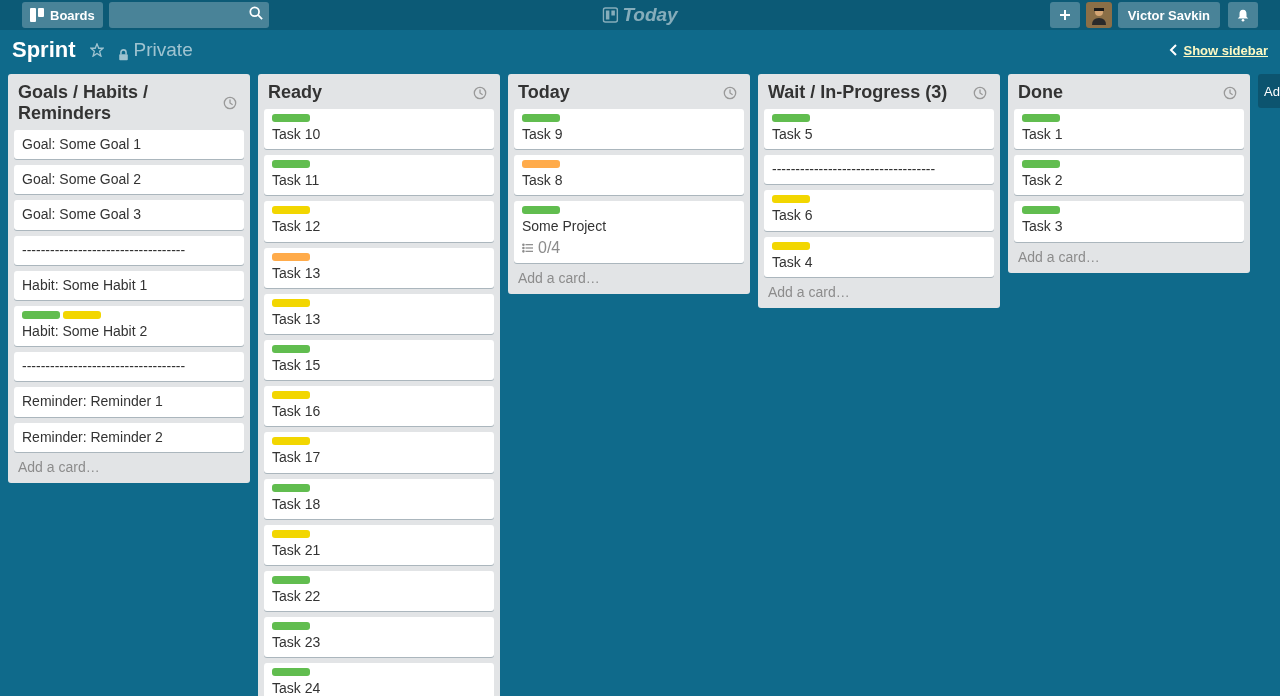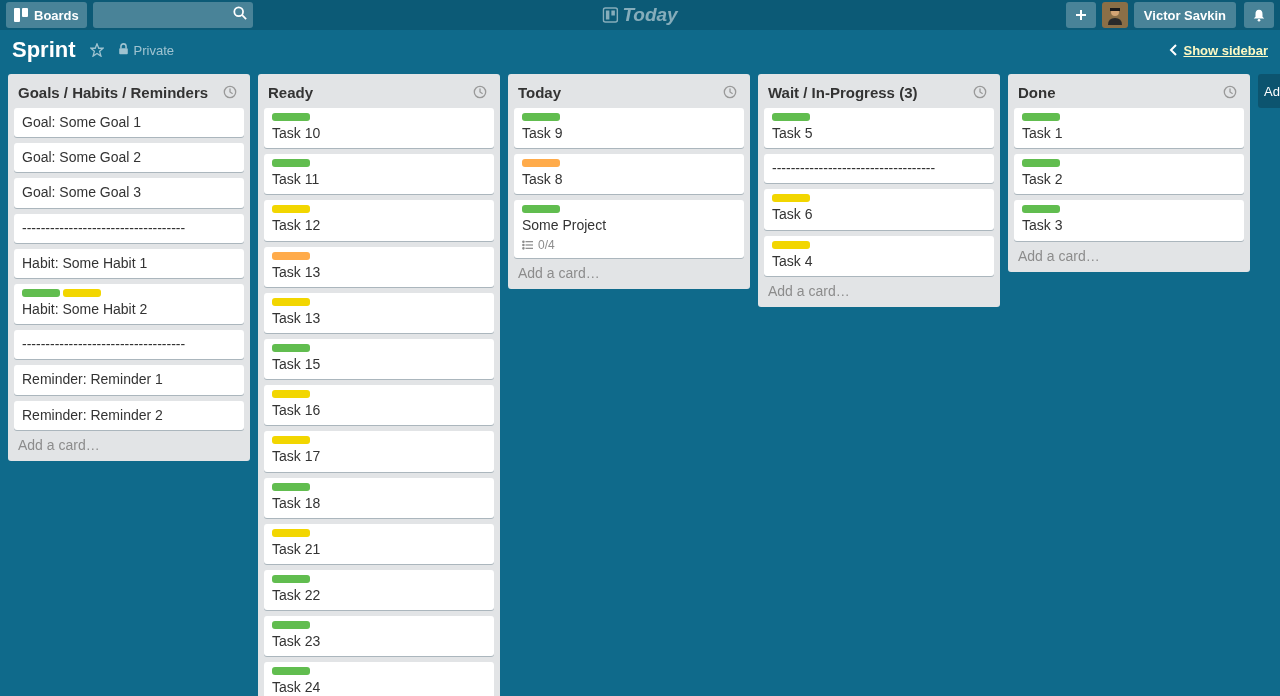--- a/index.html
+++ b/index.html
@@ -1,51 +1,51 @@
 <!DOCTYPE html>
 <html><head>
 <meta charset="utf-8">
 <style>
 * { margin:0; padding:0; box-sizing:border-box; font-family:-apple-system,BlinkMacSystemFont,"Segoe UI",Helvetica,Arial,sans-serif; }
 body { background:#0f6a8b; width:1280px; height:696px; overflow:hidden; color:#fff; }
 
 
-.header { height:30px; background:rgba(0,0,0,0.15); display:flex; align-items:center; padding:0 4px; }
+.header { height:30px; background:rgba(0,0,0,0.15); display:flex; align-items:center; padding:0 20px; }
 .hdr-btn { height:26px; background:rgba(255,255,255,0.25); border:none; color:#fff; border-radius:3px; margin:0 2px; display:flex; align-items:center; justify-content:center; cursor:pointer; font-size:13px; font-weight:600; }
 .boards-btn { padding:0 8px; gap:6px; }
 .search-box { width:160px; height:26px; background:rgba(255,255,255,0.25); border:none; border-radius:3px; margin-left:4px; color:#fff; padding:0 26px 0 8px; font-size:13px; position:relative; }
 .search-wrap { position:relative; }
 .search-icon { position:absolute; right:6px; top:4px; color:#fff; font-size:14px; pointer-events:none; }
 .logo { position:absolute; left:50%; transform:translateX(-50%); display:flex; align-items:center; gap:4px; color:rgba(255,255,255,0.5); font-family:cursive; font-size:19px; font-weight:700; font-style:italic; }
 .hdr-right { margin-left:auto; display:flex; align-items:center; gap:4px; }
 .hdr-icon-btn { width:30px; height:26px; }
 .avatar { width:26px; height:26px; background:#8b6f47; border-radius:3px; display:flex; align-items:center; justify-content:center; font-size:10px; }
 .user-btn { padding:0 10px; }
 
 
 .board-header { height:40px; display:flex; align-items:center; padding:0 12px; gap:14px; }
 .board-name { font-size:22px; font-weight:700; }
-.star-btn,.priv-btn { background:none; border:none; color:rgba(255,255,255,0.6); cursor:pointer; display:flex; align-items:flex-start; gap:5px; font-size:13px; }
+.star-btn,.priv-btn { background:none; border:none; color:rgba(255,255,255,0.6); cursor:pointer; display:flex; align-items:flex-end; gap:5px; font-size:19px; }
 .show-sidebar { margin-left:auto; color:#fef9c3; text-decoration:underline; font-size:13px; cursor:pointer; display:flex; align-items:center; gap:4px; font-weight:600; }
 
 
 .board-canvas { padding:4px 8px; display:flex; align-items:flex-start; gap:8px; overflow-x:hidden; }
 .list { width:242px; background:#e2e4e6; border-radius:3px; display:flex; flex-direction:column; padding:6px; flex-shrink:0; }
 .list-header { display:flex; align-items:center; padding:2px 4px 6px; }
-.list-title { font-size:15px; font-weight:700; color:#333; flex:1; }
+.list-title { font-size:18px; font-weight:700; color:#333; flex:1; }
 .list-menu { width:20px; height:20px; color:#999; cursor:pointer; display:flex; align-items:center; justify-content:center; }
 .cards { display:flex; flex-direction:column; gap:6px; }
 .card { background:#fff; border-radius:3px; padding:5px 8px 6px; box-shadow:0 1px 0 rgba(9,45,66,0.25); cursor:pointer; font-size:14px; color:#333; }
 .labels { display:flex; gap:3px; margin-bottom:3px; }
 .label { width:38px; height:8px; border-radius:3px; }
 .green { background:#61bd4f; }
 .yellow { background:#f2d600; }
 .orange { background:#ffab4a; }
 .card-title { line-height:1.3; }
-.badges { margin-top:3px; display:flex; align-items:center; gap:4px; color:#8c8c8c; font-size:12px; }
+.badges { margin-top:3px; display:flex; align-items:center; gap:4px; color:#8c8c8c; font-size:16px; }
 .add-card { color:#8c8c8c; font-size:14px; padding:7px 4px 2px; cursor:pointer; }
 .add-list-btn { width:28px; background:rgba(0,0,0,0.2); color:#fff; padding:8px 6px; border-radius:3px; font-size:13px; cursor:pointer; height:34px; display:flex; align-items:center; overflow:hidden; flex-shrink:0; }
 
 svg { display:block; }
 </style>
 </head>
 <body>
 
 <div class="header">
   <button class="hdr-btn boards-btn">

